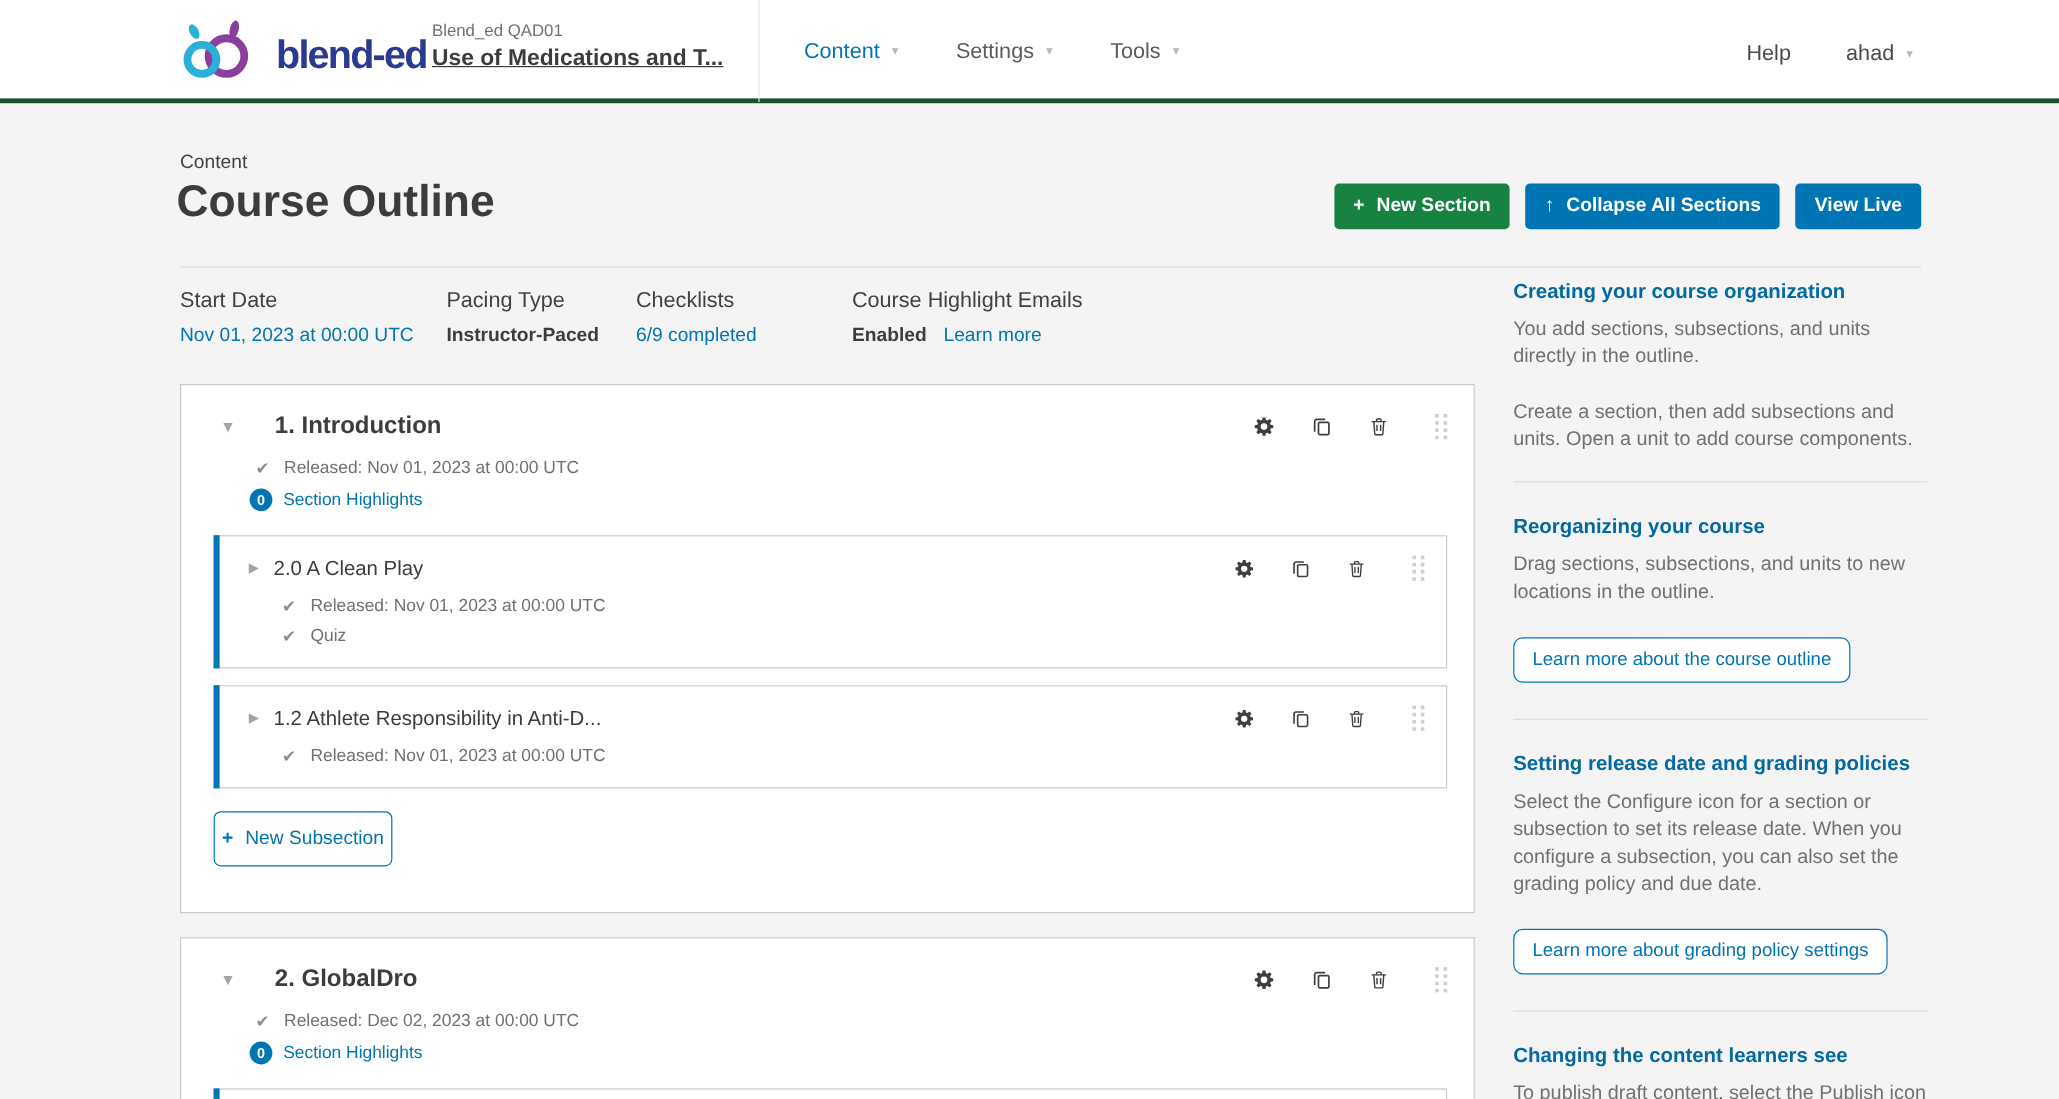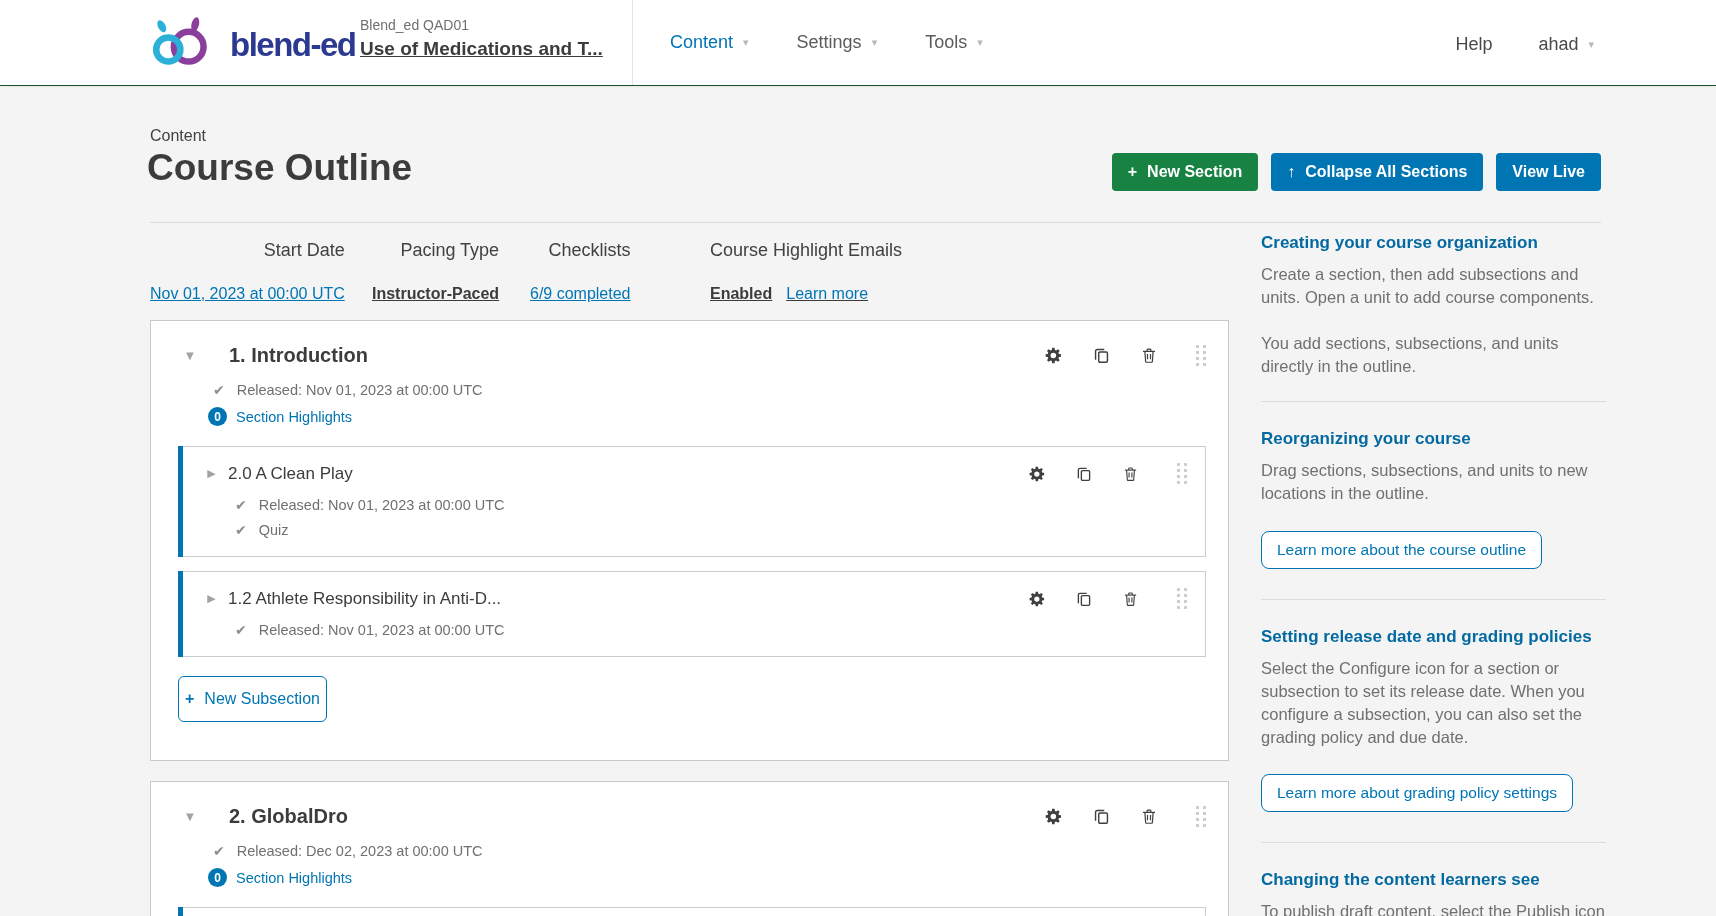--- a/index.html
+++ b/index.html
@@ -1,21 +1,21 @@
 <!DOCTYPE html>
 <html><head>
 <meta charset="utf-8">
 <style>
   html,body{margin:0;padding:0;background:#f4f4f4;}
   .app{position:relative;width:1716px;height:916px;overflow:hidden;background:#f4f4f4;
        font-family:"Liberation Sans",sans-serif;color:#3c3c3c;}
 
   
   .topbar{position:absolute;top:0;left:0;width:1716px;height:86px;background:#fff;
-          border-bottom:1px solid #14532d;box-shadow:0 1px 3px rgba(0,0,0,.05);box-sizing:border-box;z-index:5;}
+          border-bottom:4px solid #14532d;box-shadow:0 1px 3px rgba(0,0,0,.05);box-sizing:border-box;z-index:5;}
   .logo{position:absolute;left:146px;top:16px;display:flex;align-items:center;gap:6px;cursor:pointer;}
   .logo-text{font-size:33px;font-weight:bold;color:#2b3990;letter-spacing:-1.5px;}
   .course-meta{position:absolute;left:360px;top:17px;}
   .course-org{font-size:14px;color:#707070;}
   .course-name{font-size:19px;color:#3c3c3c;font-weight:600;margin-top:5px;text-decoration:underline;}
   .topbar-divider{position:absolute;left:632px;top:0;width:1px;height:85px;background:#e5e5e5;}
   .main-nav{position:absolute;left:670px;top:0;height:85px;display:flex;align-items:center;gap:48px;}
   .nav-item{font-size:18px;color:#5b5b5b;display:flex;align-items:center;gap:10px;cursor:pointer;}
   .nav-item.active .nav-label{color:#0075b4;}
   .caret{font-size:11px;color:#b8b8b8;}
@@ -30,22 +30,22 @@
        font-size:16px;font-weight:bold;color:#fff;border:none;cursor:pointer;box-sizing:border-box;
        font-family:inherit;white-space:nowrap;}
   .btn-green{background:#178242;}
   .btn-blue{background:#0075b4;}
   .btn-glyph{font-size:16px;font-weight:bold;}
 
   .info-divider{position:absolute;left:150px;top:222px;width:1451px;height:1px;background:#dcdcdc;}
 
   
   .info-col{position:absolute;top:240px;}
-  .info-label{font-size:18px;color:#414141;margin-bottom:24px;text-align:right;}
-  .info-value{font-size:16px;color:#3c3c3c;text-decoration:underline;}
+  .info-label{font-size:18px;color:#414141;margin-bottom:10px;}
+  .info-value{font-size:16px;color:#3c3c3c;}
   .link{color:#0075b4;cursor:pointer;}
   .bold-val{font-weight:bold;}
   .inline-gap{display:inline-block;width:14px;}
 
   
   .section-card{position:absolute;left:150px;width:1079px;background:#fff;
                 border:1px solid #c9c9c9;box-sizing:border-box;}
   #section-1{top:320px;height:441px;}
   #section-2{top:781px;height:320px;}
   .sec-header{display:flex;align-items:center;padding:23px 22px 0 30px;}
@@ -378,22 +378,22 @@
     </div>
     <button class="sec-highlights">
       <span class="badge">0</span>
       <span class="link">Section Highlights</span>
     </button>
     <div class="subsection-card first subsection-partial"></div>
   </section>
 
   <aside class="help-sidebar">
     <h3 class="sb-h">Creating your course organization</h3>
+    <p class="sb-p">You add sections, subsections, and units directly in the outline.</p>
     <p class="sb-p">Create a section, then add subsections and units. Open a unit to add course components.</p>
-    <p class="sb-p">You add sections, subsections, and units directly in the outline.</p>
     <hr class="sb-hr">
 
     <h3 class="sb-h">Reorganizing your course</h3>
     <p class="sb-p">Drag sections, subsections, and units to new locations in the outline.</p>
     <button class="sb-btn">Learn more about the course outline</button>
     <hr class="sb-hr">
 
     <h3 class="sb-h">Setting release date and grading policies</h3>
     <p class="sb-p">Select the Configure icon for a section or subsection to set its release date. When you configure a subsection, you can also set the grading policy and due date.</p>
     <button class="sb-btn">Learn more about grading policy settings</button>

